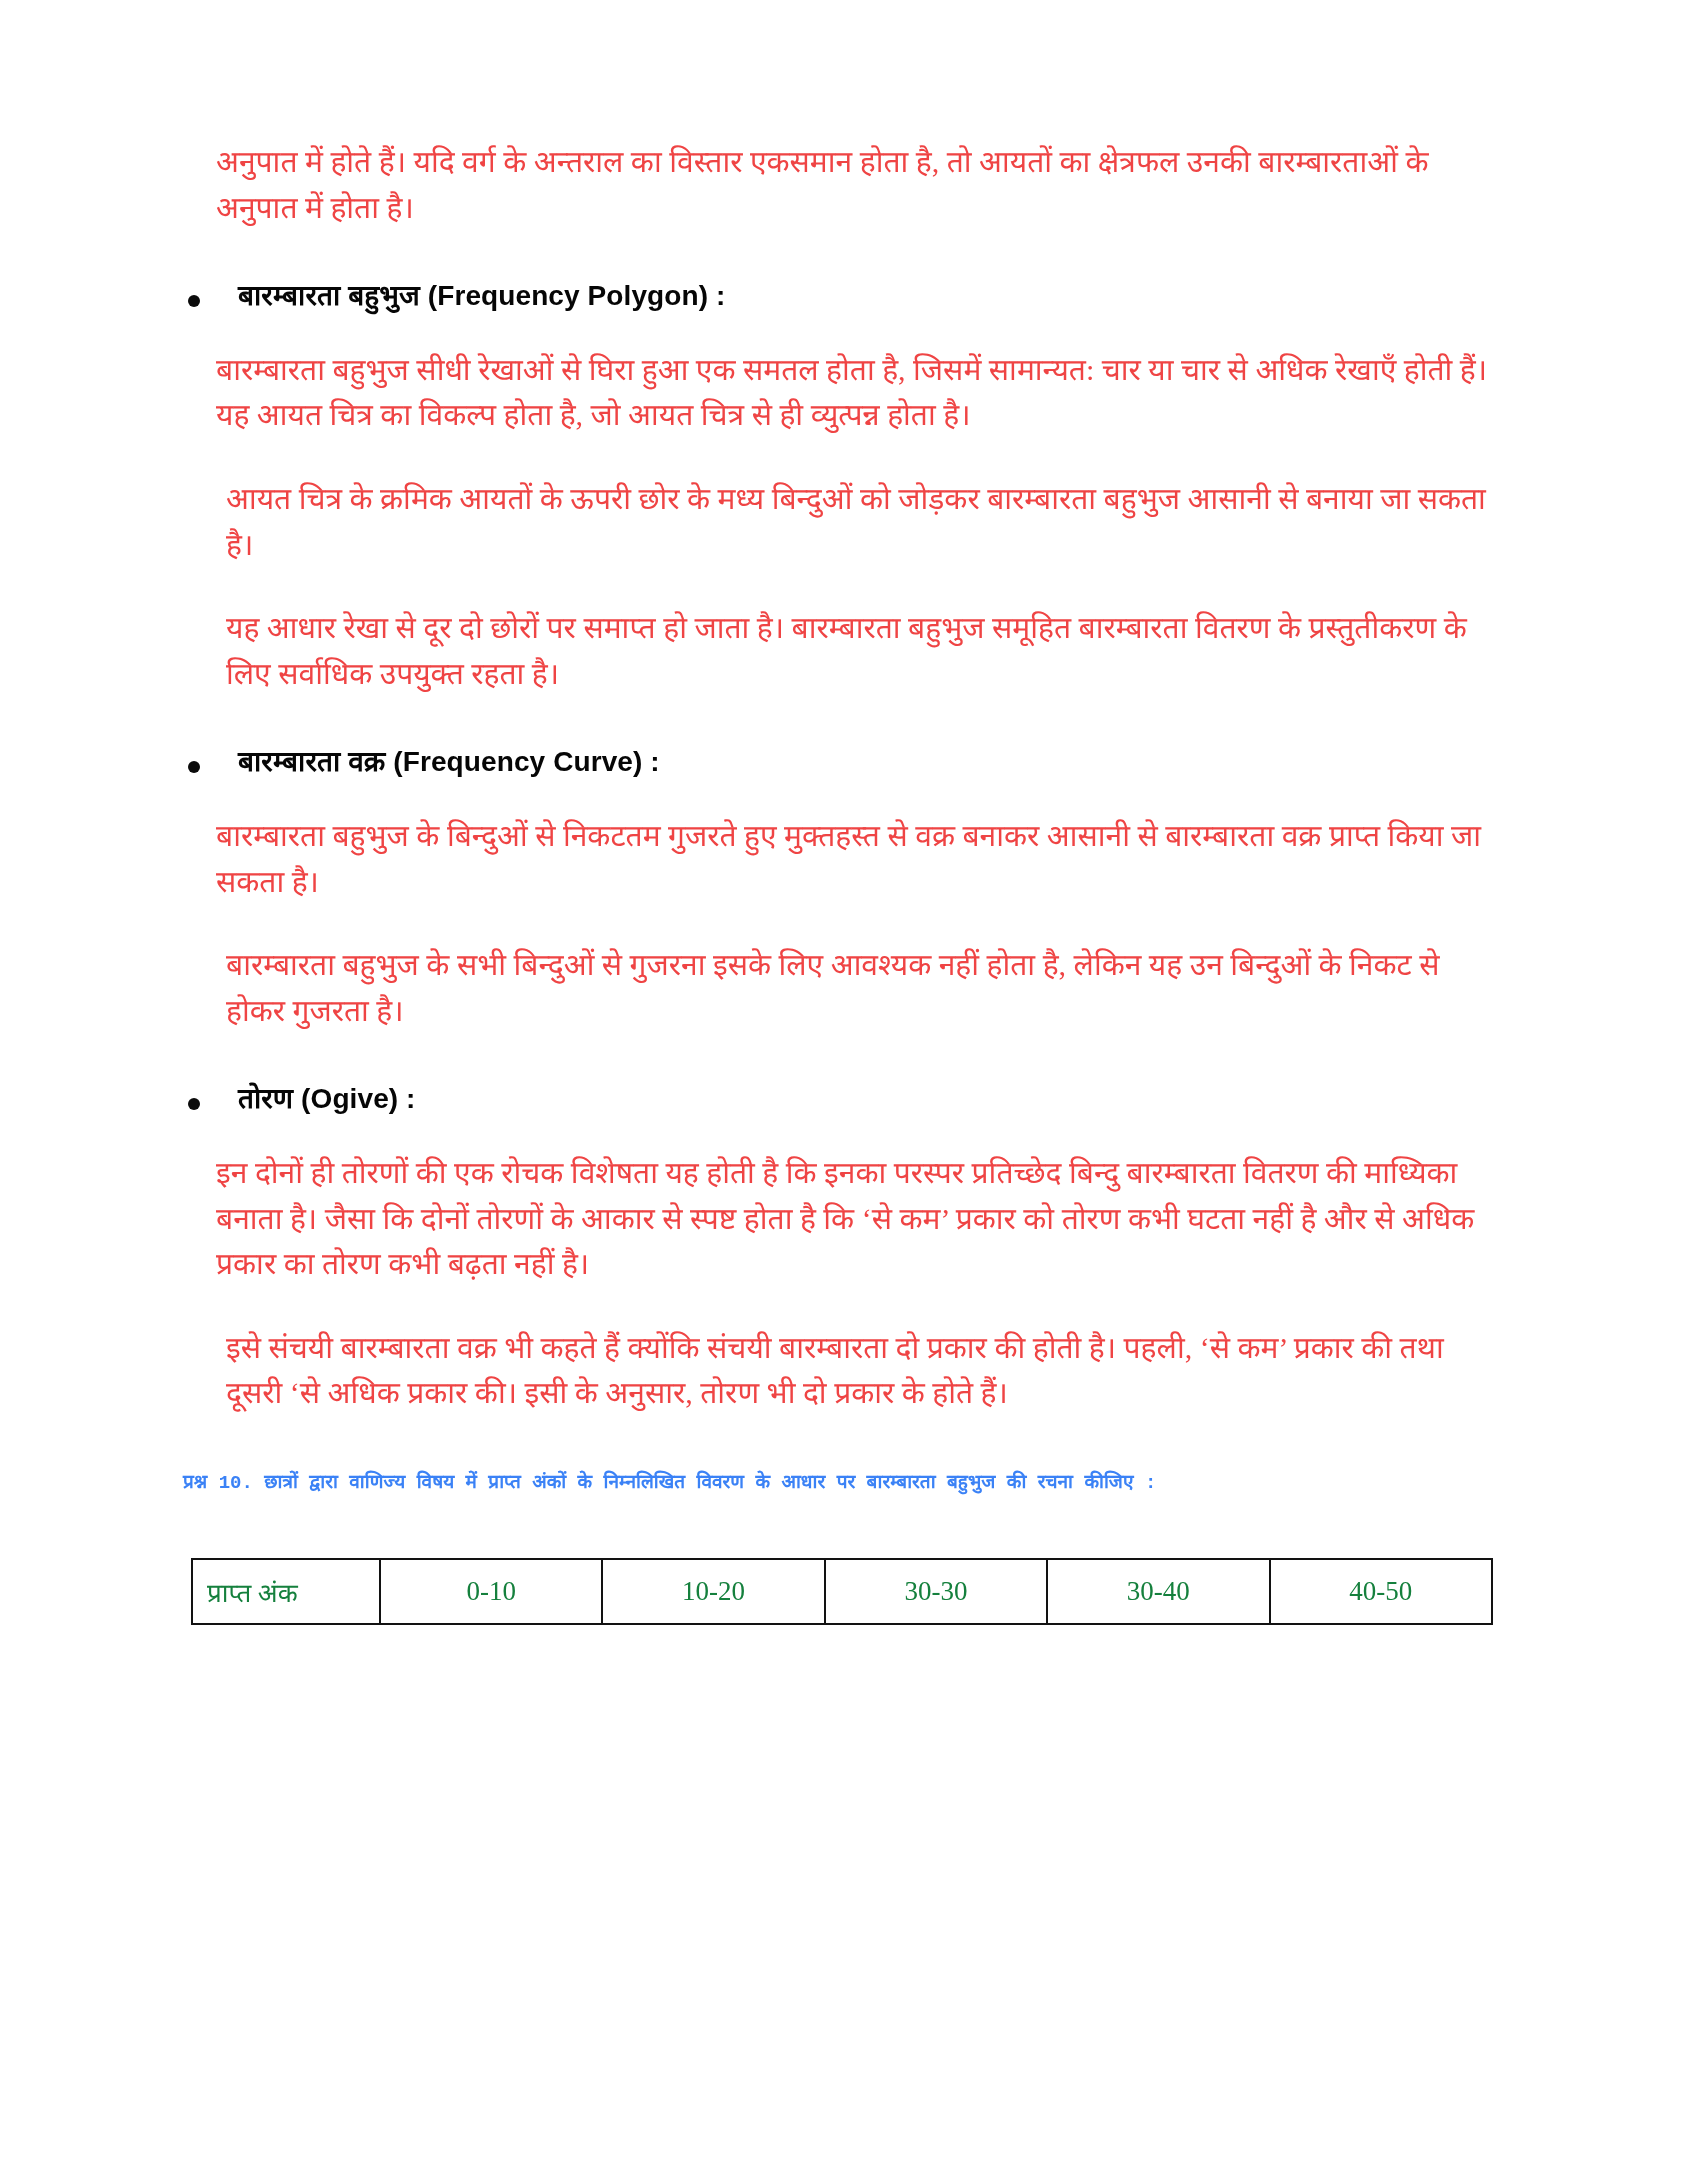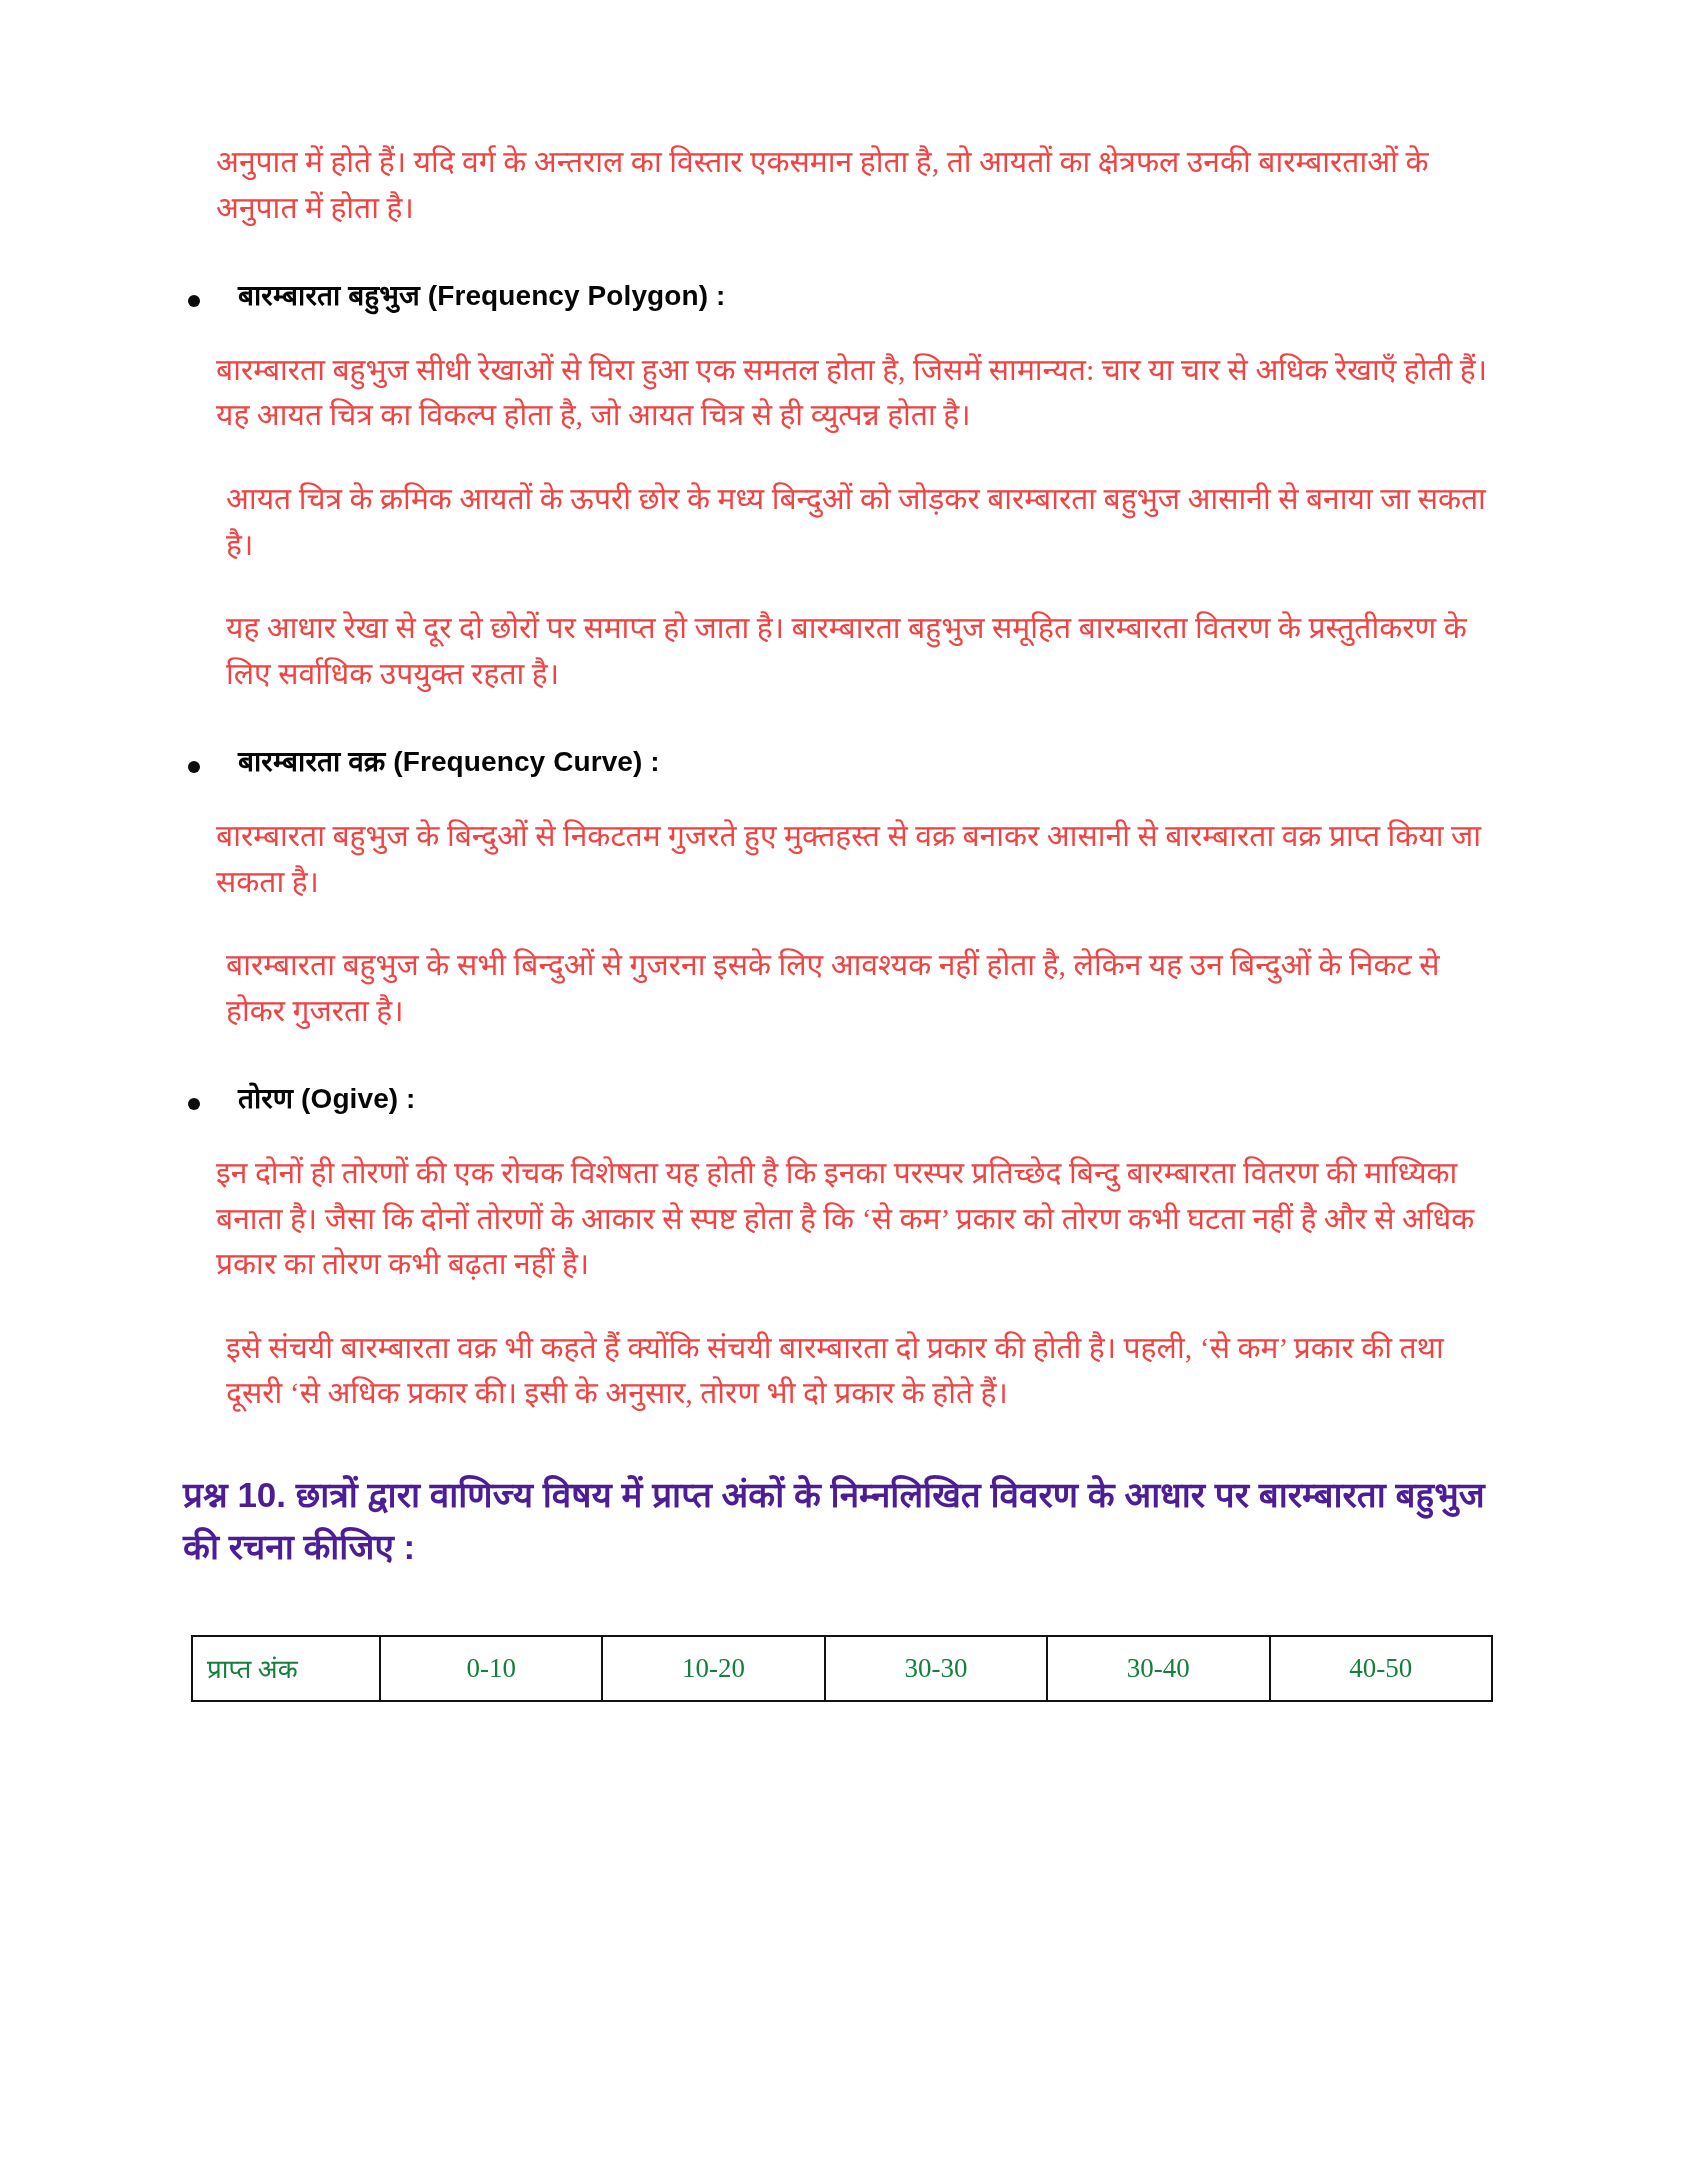--- a/index.html
+++ b/index.html
@@ -62,25 +62,25 @@
   .indent-para {
     margin: 30px 0 0 33px;
     max-width: 1307px;
   }
   .indent-para + .indent-para {
     margin-top: 38px;
     margin-left: 43px;
   }
   .q-heading {
     margin: 53px 0 0 0;
-    font-family: Liberation Sans, sans-serif;
-    font-size: 35px;
+    font-family: Liberation Mono, monospace;
+    font-size: 19px;
     font-weight: 700;
     line-height: 1.5;
-    color: #4c1d95;
+    color: #3b82f6;
     max-width: 1327px;
   }
   .table-wrap {
     margin: 61px 0 0 8px;
   }
   table.freq-table {
     border-collapse: collapse;
     width: 1302px;
     table-layout: fixed;
   }

